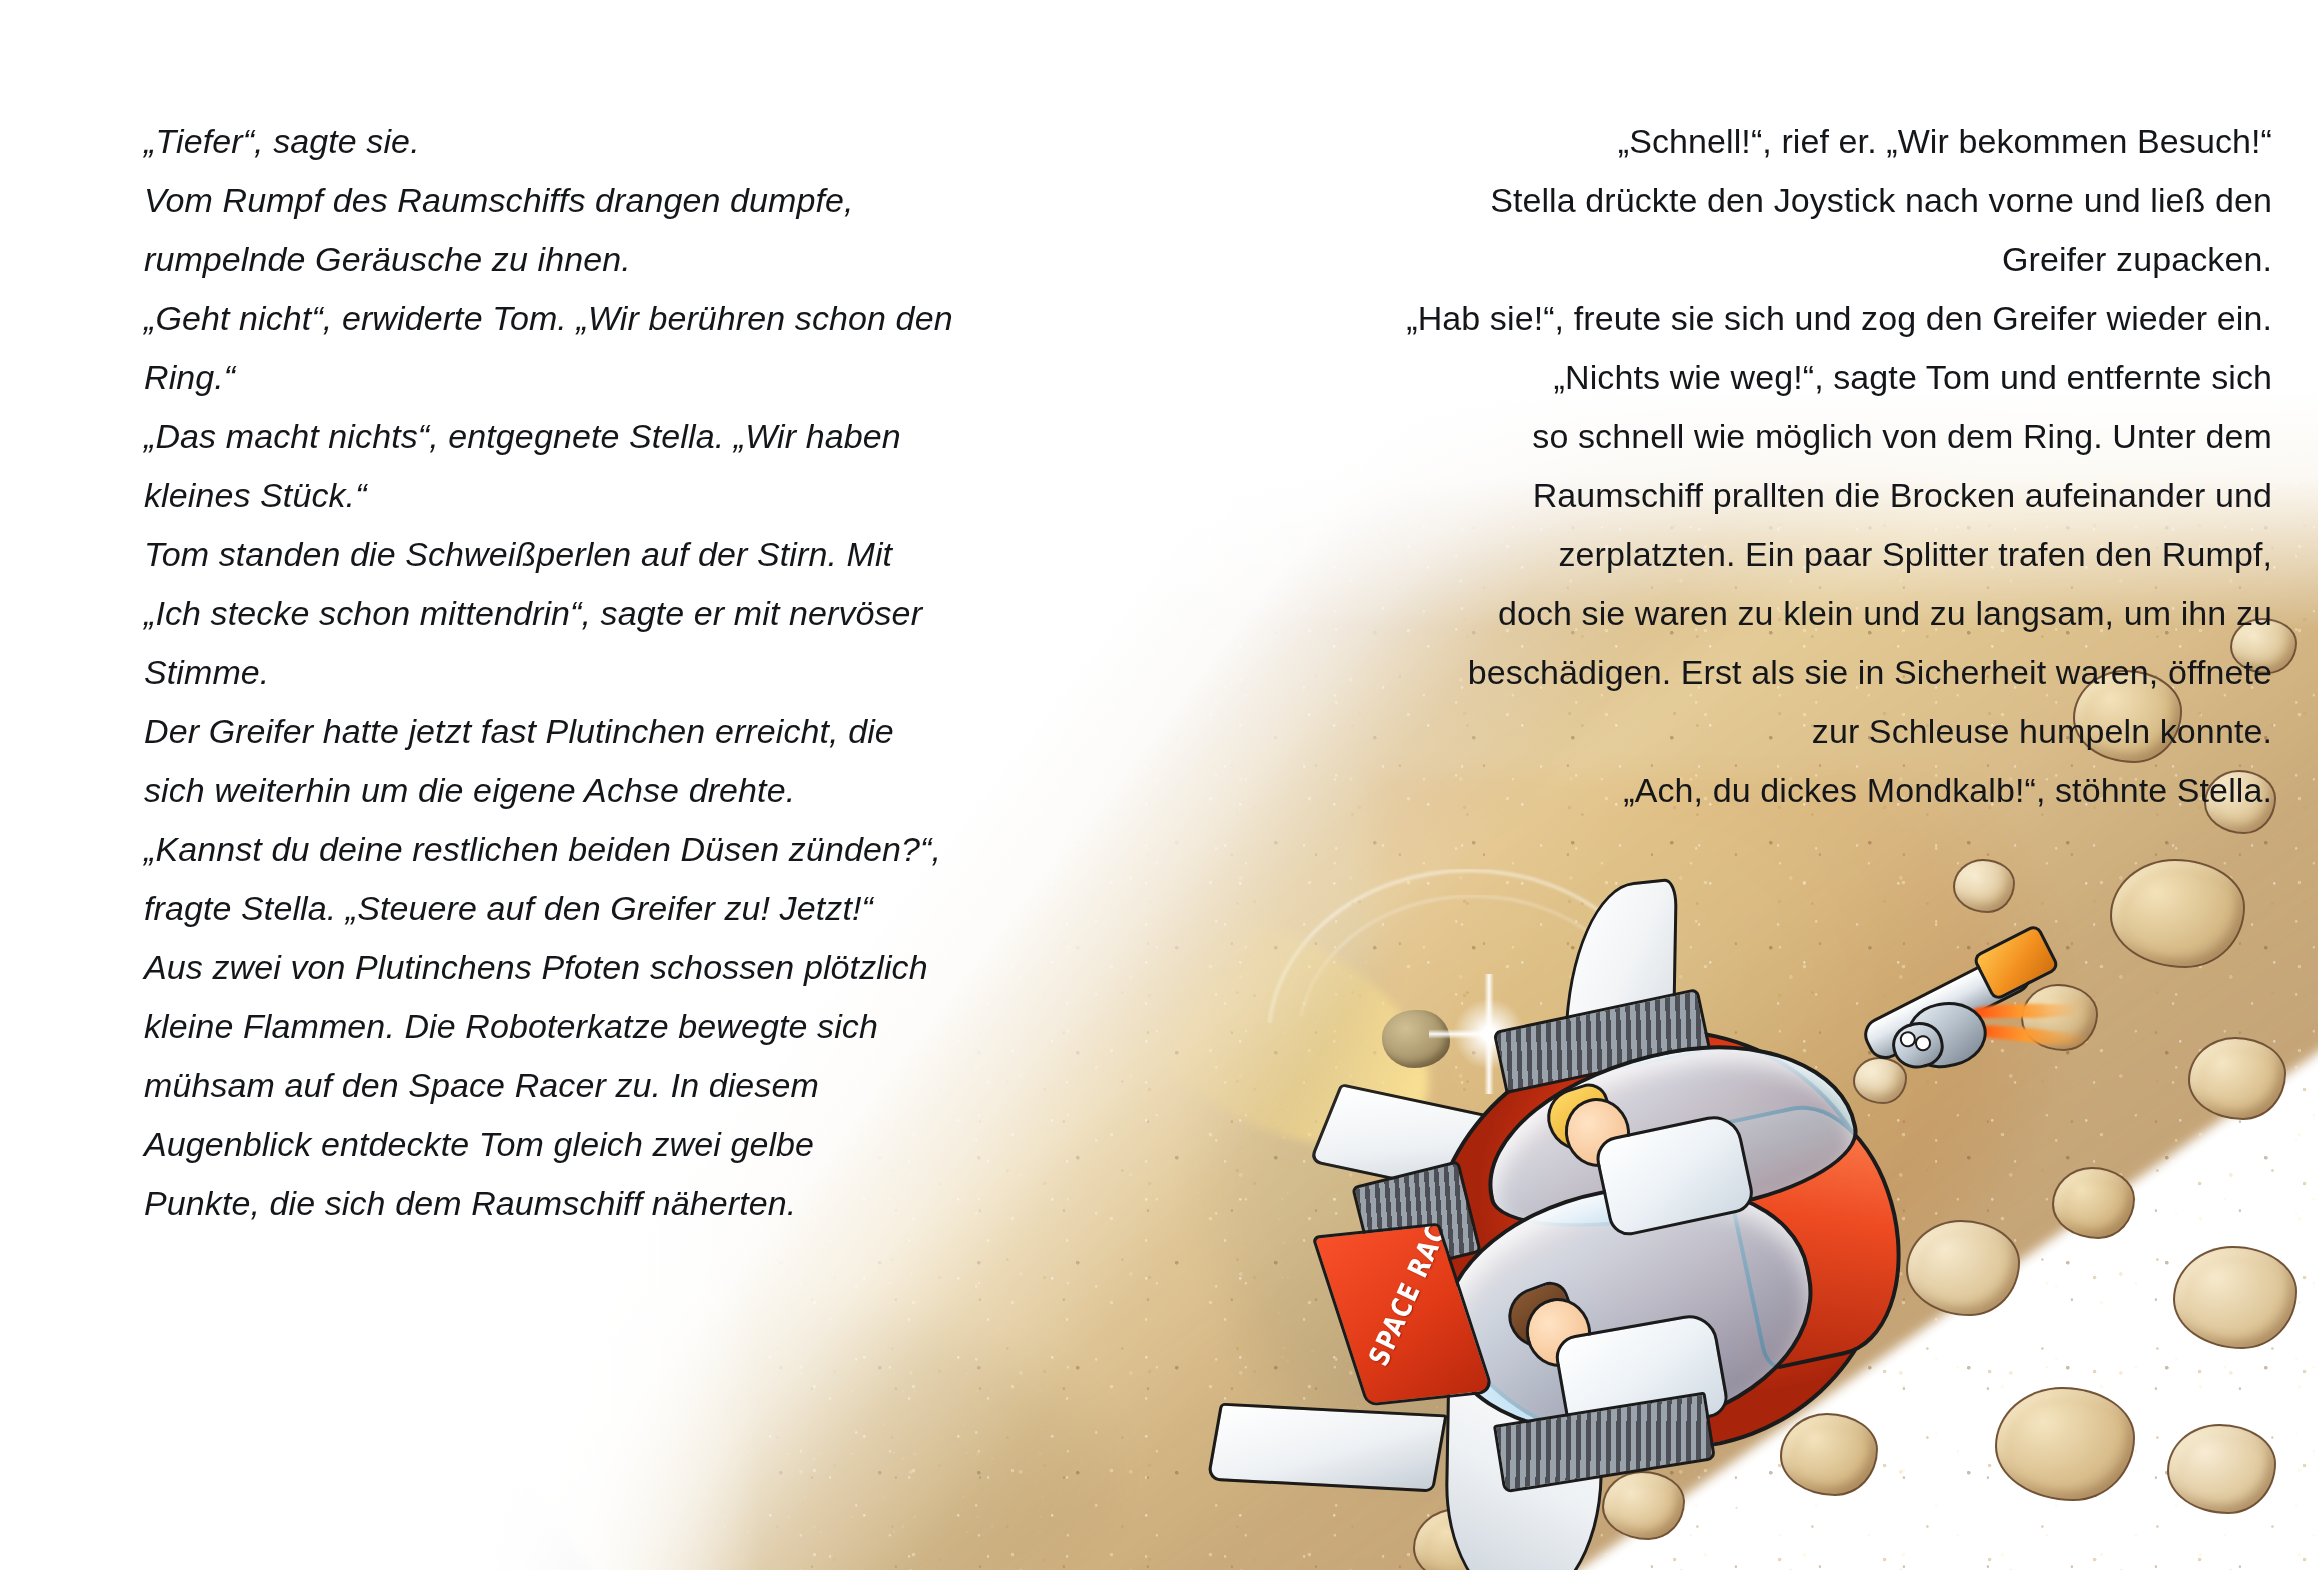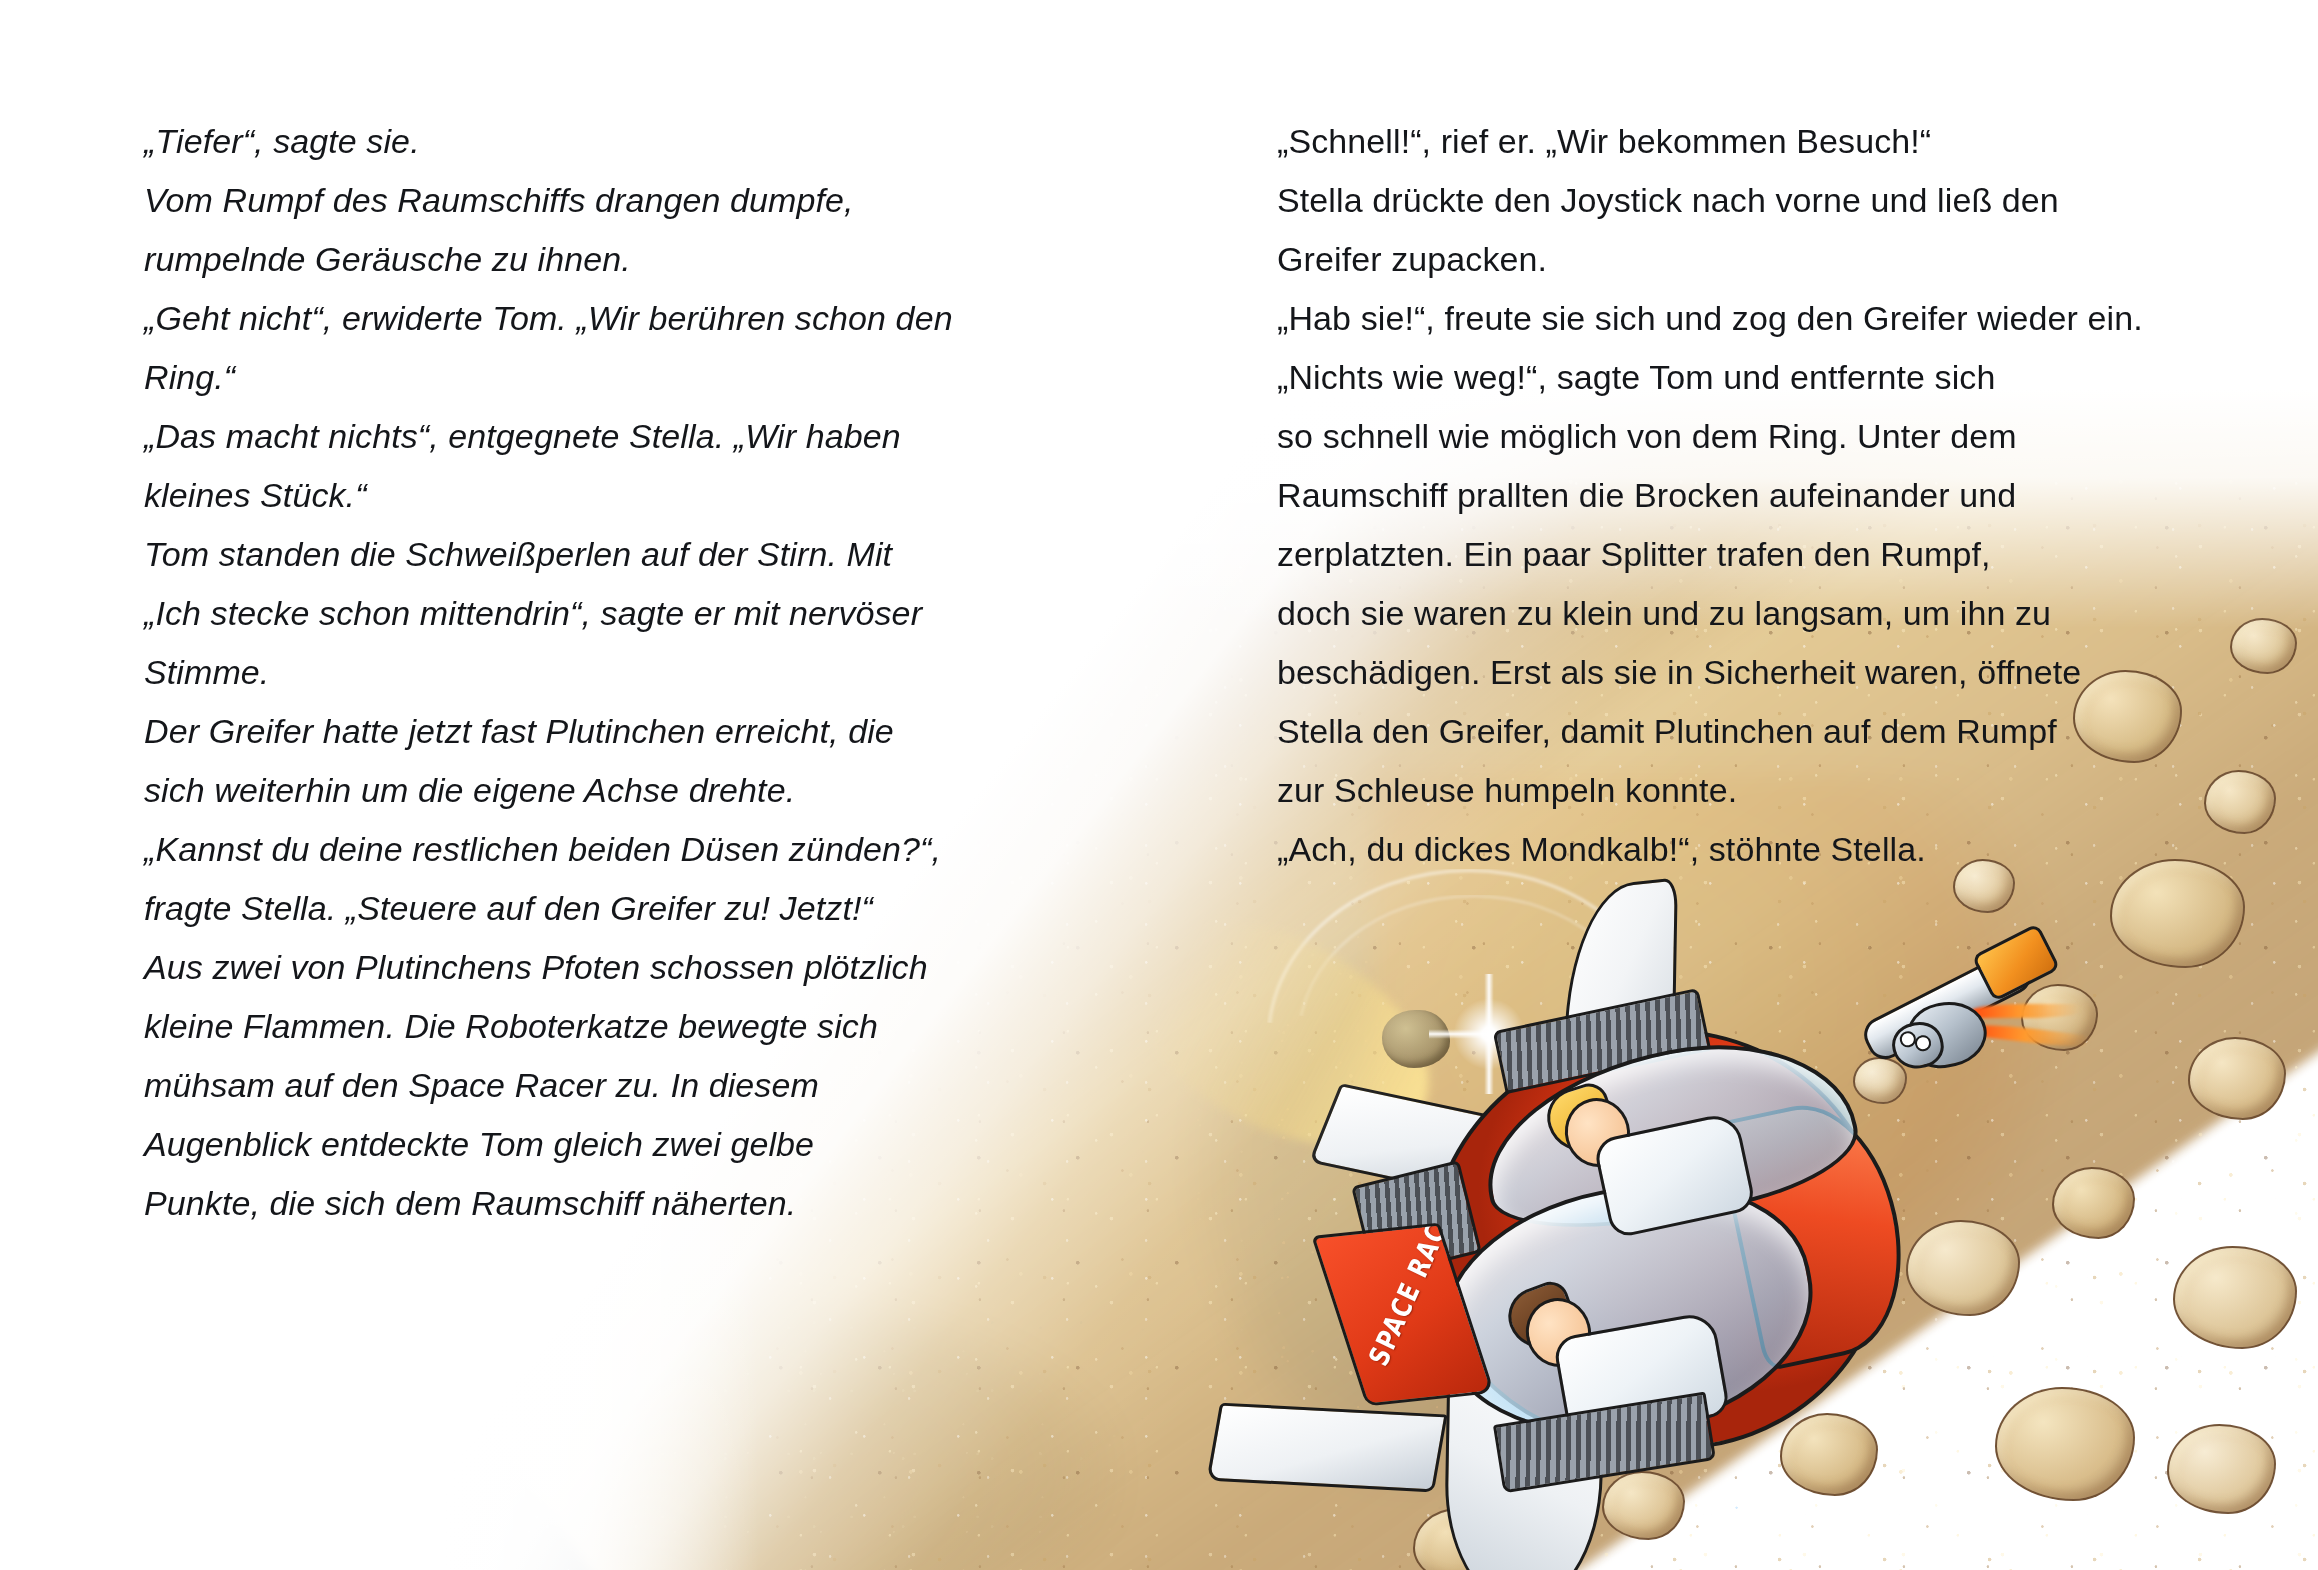--- a/index.html
+++ b/index.html
@@ -330,21 +330,21 @@
   .col{position:absolute;}
   .col p{
     margin:0;
     color:#14161a;
     font-size:34px;
     line-height:59px;
     letter-spacing:0.1px;
     white-space:nowrap;
   }
   #colLeft{left:144px;top:112px;width:995px;font-style:italic;}
-  #colRight{left:1277px;top:112px;width:995px;}
+  #colRight{left:1277px;top:112px;width:995px;text-align:right;}
 </style>
 </head>
 <body>
 
 <div class="page">
 
   <div class="illus">
 
     <div class="ill-layer space-dark"></div>
     <div class="ill-layer space-dark2"></div>
@@ -456,19 +456,18 @@
       <p>„Schnell!“, rief er. „Wir bekommen Besuch!“</p>
       <p>Stella drückte den Joystick nach vorne und ließ den</p>
       <p>Greifer zupacken.</p>
       <p>„Hab sie!“, freute sie sich und zog den Greifer wieder ein.</p>
       <p>„Nichts wie weg!“, sagte Tom und entfernte sich</p>
       <p>so schnell wie möglich von dem Ring. Unter dem</p>
       <p>Raumschiff prallten die Brocken aufeinander und</p>
       <p>zerplatzten. Ein paar Splitter trafen den Rumpf,</p>
       <p>doch sie waren zu klein und zu langsam, um ihn zu</p>
       <p>beschädigen. Erst als sie in Sicherheit waren, öffnete</p>
-      <p>Stella den Greifer, damit Plutinchen auf dem Rumpf</p>
       <p>zur Schleuse humpeln konnte.</p>
       <p>„Ach, du dickes Mondkalb!“, stöhnte Stella.</p>
     </div>
 
 </div>
 
 
 </body></html>

